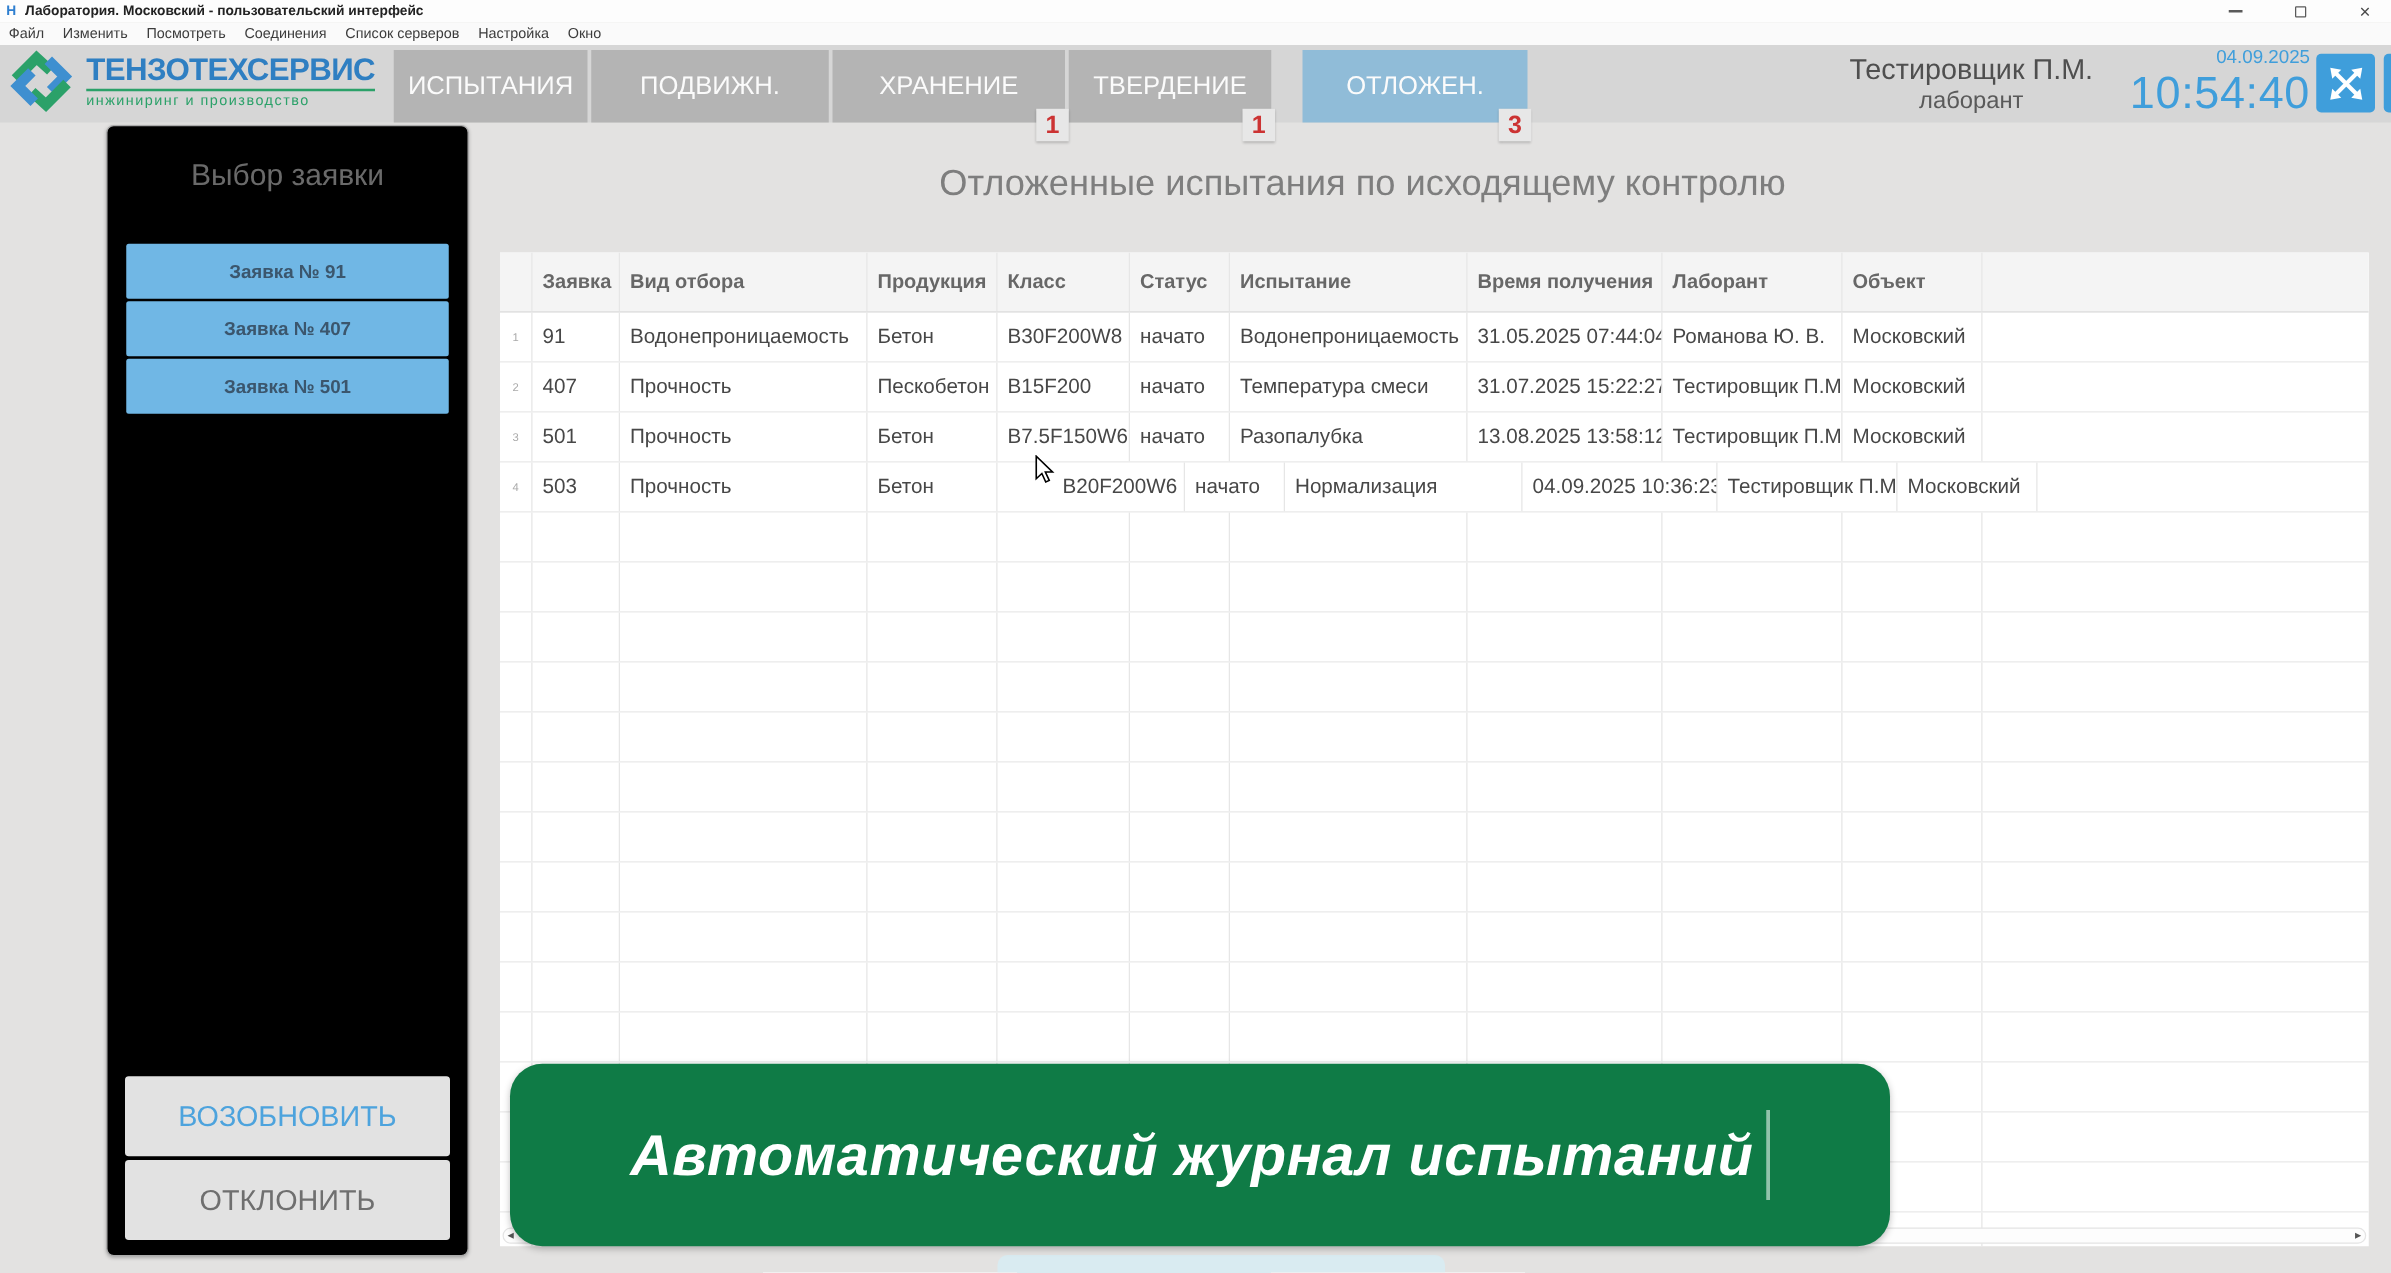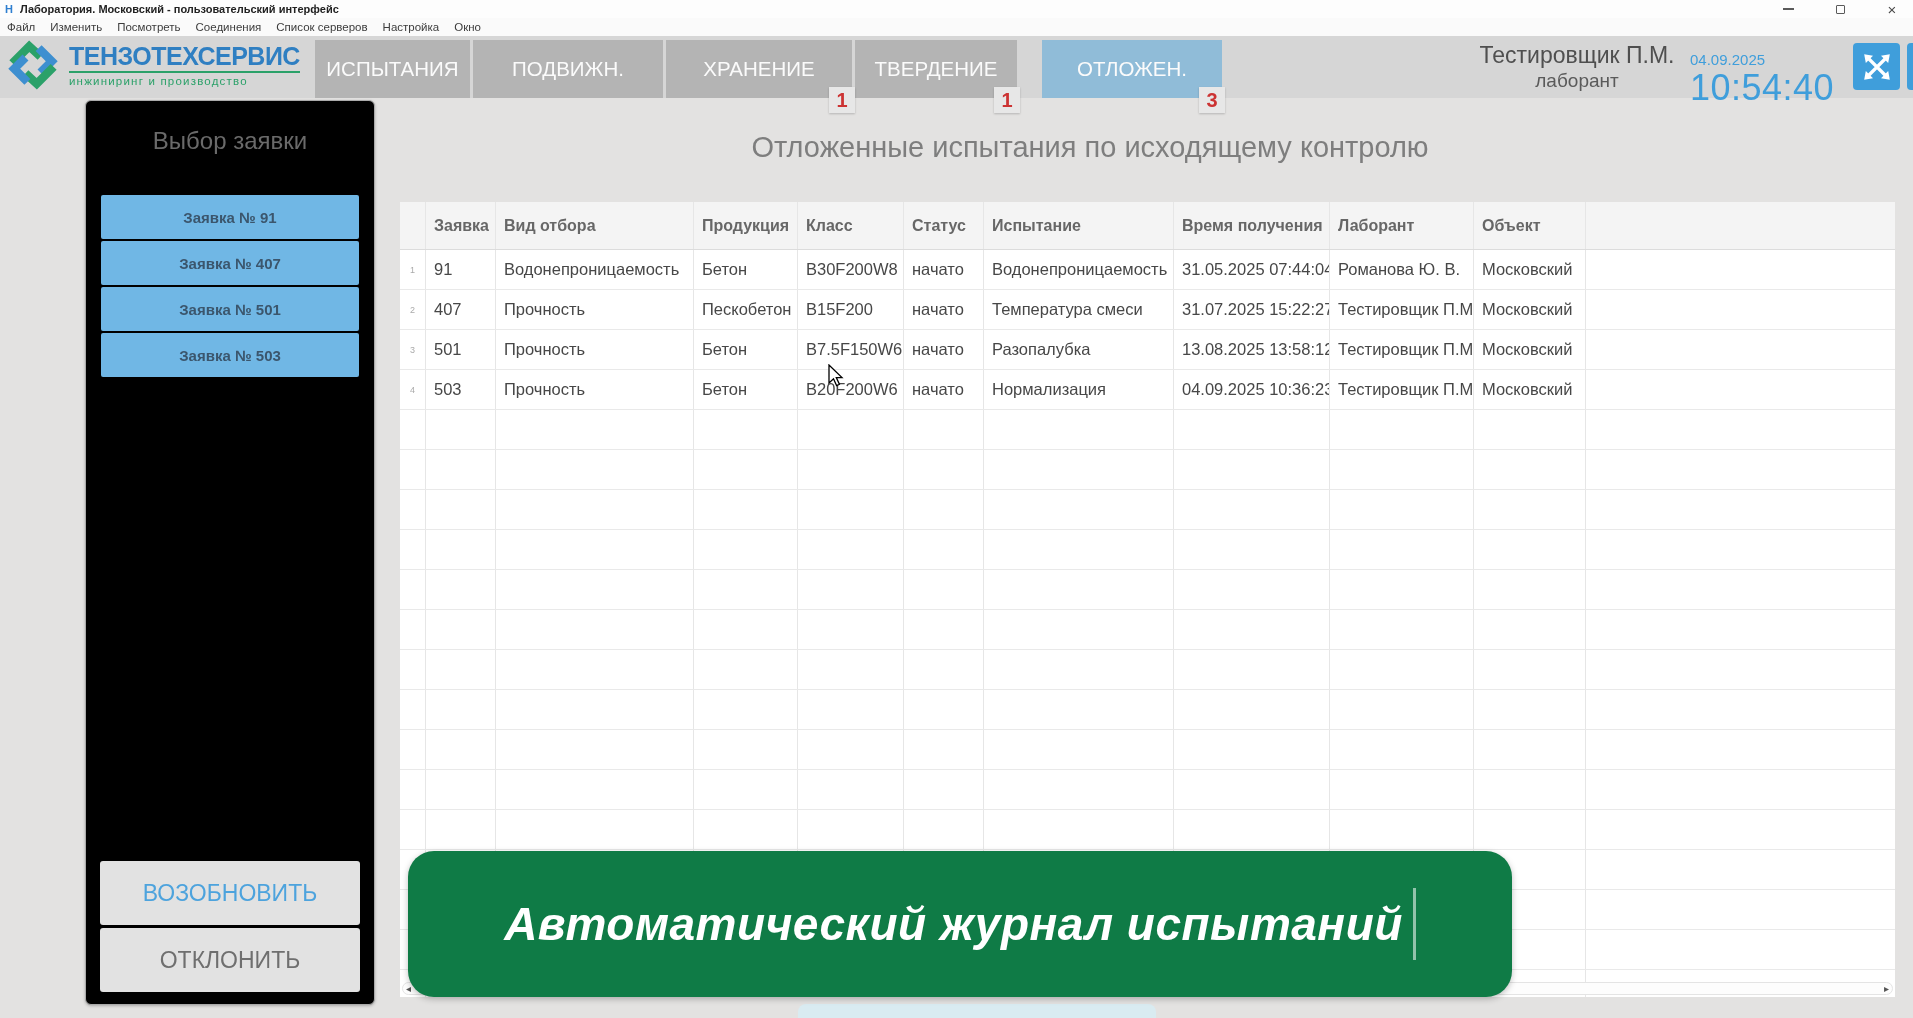--- a/index.html
+++ b/index.html
@@ -34,21 +34,21 @@
   .tab { height:58px; background:#b4b4b4; color:#fbfbfb; font-size:20.5px; display:flex;
          align-items:center; justify-content:center; position:relative; cursor:default; }
   .tab.active { background:#90bcd8; }
   .badge { position:absolute; right:-3px; bottom:-15px; width:26px; height:26px; background:#e7e7e7;
            color:#cc3333; font-size:20px; font-weight:bold; display:flex; align-items:center;
            justify-content:center; box-shadow:0 1px 2px rgba(0,0,0,.2); z-index:6; }
 
   .user-block { position:absolute; left:1448px; top:6px; width:258px; text-align:center; }
   .user-name { font-size:23px; color:#4f4f4f; line-height:1.2; }
   .user-role { font-size:19px; color:#5a5a5a; }
-  .clock-block { position:absolute; left:1690px; top:16px; width:158px; text-align:left; }
+  .clock-block { position:absolute; left:1690px; top:2px; width:158px; text-align:right; }
   .clock-date { font-size:15px; color:#3f9edb; line-height:1.1; }
   .clock-time { font-size:36px; color:#3f9edb; line-height:1.05; letter-spacing:0.5px; }
   .hdr-btns { position:absolute; left:1853px; top:7px; display:flex; gap:7px; }
   .hdr-btn { width:47px; height:47px; background:#3f9edb; border-radius:4px; display:flex;
              align-items:center; justify-content:center; flex:0 0 auto; }
 
   
   .sidebar { position:absolute; left:85px; top:100px; width:290px; height:905px; background:#000000;
              border:1px solid #aaa; border-radius:6px; box-shadow:0 1px 3px rgba(0,0,0,.25); }
   .sidebar-title { margin-top:26px; text-align:center; font-size:24px; color:#6a6a6a; }
@@ -179,21 +179,20 @@
     </div>
   </div>
 </div>
 
 <div class="sidebar">
   <div class="sidebar-title">Выбор заявки</div>
   <div class="requests">
       <div class="request-btn">Заявка № 91</div>
       <div class="request-btn">Заявка № 407</div>
       <div class="request-btn">Заявка № 501</div>
-      <div class="request-btn">Заявка № 503</div>
     </div>
   <div class="sidebar-bottom">
     <div class="big-btn resume">ВОЗОБНОВИТЬ</div>
     <div class="big-btn decline">ОТКЛОНИТЬ</div>
   </div>
 </div>
 
 <div class="main-title">Отложенные испытания по исходящему контролю</div>
 
 <div class="table-wrap">
@@ -248,21 +247,21 @@
         <div class="tcell" style="width: 156px;">13.08.2025 13:58:12</div>
         <div class="tcell" style="width: 144px;">Тестировщик П.М.</div>
         <div class="tcell" style="width: 112px;">Московский</div>
         <div class="tcell filler"></div>
       </div>
       <div class="trow tbodyrow">
         <div class="tcell rownum" style="width: 26px;">4</div>
         <div class="tcell" style="width: 70px;">503</div>
         <div class="tcell" style="width: 198px;">Прочность</div>
         <div class="tcell" style="width: 104px;">Бетон</div>
-        <div class="tcell" style="width: 106px;">B20F200W6</div>
+        <div class="tcell" style="width: 106px; margin-left: 44px;">B20F200W6</div>
         <div class="tcell" style="width: 80px;">начато</div>
         <div class="tcell" style="width: 190px;">Нормализация</div>
         <div class="tcell" style="width: 156px;">04.09.2025 10:36:23</div>
         <div class="tcell" style="width: 144px;">Тестировщик П.М.</div>
         <div class="tcell" style="width: 112px;">Московский</div>
         <div class="tcell filler"></div>
       </div>
       <div class="trow tbodyrow">
         <div class="tcell rownum" style="width: 26px;"></div>
         <div class="tcell" style="width: 70px;"></div>

